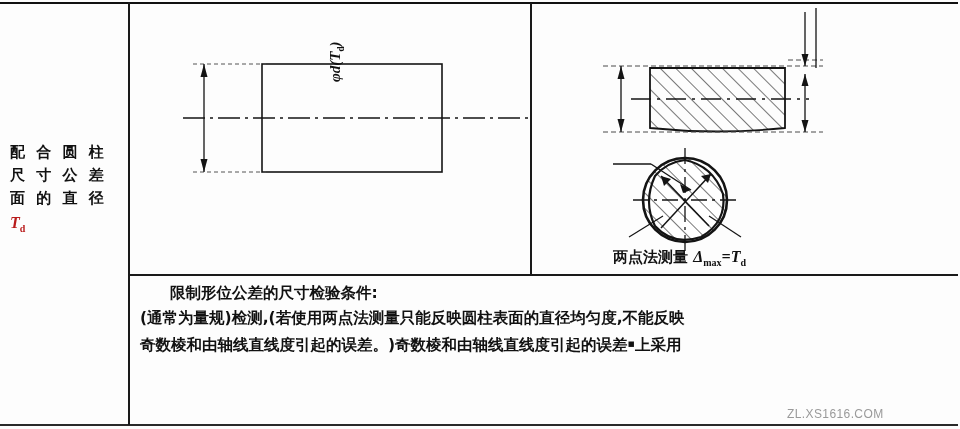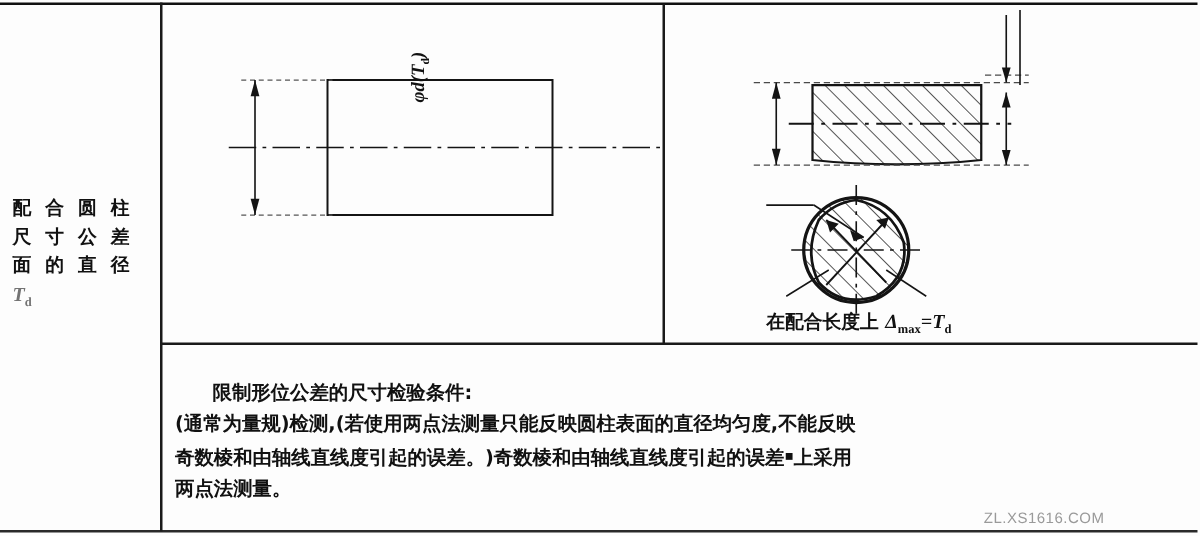--- a/index.html
+++ b/index.html
@@ -46,40 +46,40 @@
   .h-div-1 {
     position: absolute;
     left: 128px; top: 274px;
     width: 830px; height: 2px;
     background: #1a1a1a;
   }
 
   
   .left-cell {
     position: absolute;
-    left: 6px; top: 155px;
+    left: 6px; top: 141px;
     width: 120px;
   }
   .left-cell .cn-line {
     font-family: "DejaVu Sans", sans-serif;
     font-size: 15px;
     font-weight: 700;
     color: #111;
     letter-spacing: 3px;
     line-height: 23px;
     white-space: nowrap;
     text-align: left;
     padding-left: 4px;
   }
   .left-cell .td-line {
     font-family: "Liberation Serif", serif;
     font-size: 16px;
     font-style: italic;
     font-weight: 700;
-    color: #737373;
+    color: #b91c1c;
     padding-left: 4px;
     margin-top: 3px;
     line-height: 20px;
   }
   .left-cell .td-line sub {
     font-size: 10px;
     font-style: normal;
     font-weight: 700;
   }
 
@@ -139,21 +139,21 @@
   }
   .body-cell p {
     margin: 0;
     font-family: "DejaVu Sans", sans-serif;
     font-size: 15.5px;
     font-weight: 700;
     color: #111;
     line-height: 25px;
     letter-spacing: 0px;
   }
-  .body-cell p.indent { text-indent: 30px; margin-top: 21px; }
+  .body-cell p.indent { text-indent: 30px; }
   .body-cell .mv {
     font-family: "Liberation Serif", serif;
     font-style: italic;
     font-weight: 700;
     font-size: 16px;
   }
   .body-cell .dot {
     font-size: 11px;
     vertical-align: 3px;
   }
@@ -260,24 +260,23 @@
       <line x1="118" y1="160" x2="158" y2="186" stroke="#141414" stroke-width="1.3"></line>
       <polygon points="158,186 147,180 150,189" fill="#141414"></polygon>
       <line x1="80" y1="160" x2="118" y2="160" stroke="#141414" stroke-width="1.4"></line>
 
       <line x1="96" y1="233" x2="130" y2="212" stroke="#141414" stroke-width="1.2"></line>
       <line x1="208" y1="233" x2="176" y2="212" stroke="#141414" stroke-width="1.2"></line>
     </svg>
 
   </div>
 
-  <div class="caption-right"><span>在配合长度上</span> <span class="math"><span>Δ</span><sub>max</sub><span>=T</span><sub>d</sub></span></div>
+  <div class="caption-right"><span>两点法测量</span> <span class="math"><span>Δ</span><sub>max</sub><span>=T</span><sub>d</sub></span></div>
 
   <div class="body-cell">
     <p class="indent">限制形位公差的尺寸检验条件:</p>
     <p>(通常为量规)检测,(若使用两点法测量只能反映圆柱表面的直径均匀度,不能反映</p>
     <p><span>奇数棱和由轴线直线度引起的误差。)奇数棱和由轴线直线度引起的误差</span><span class="dot">▪</span><span>上采用</span></p>
-    <p>两点法测量。</p>
   </div>
 
   <div class="watermark">ZL.XS1616.COM</div>
 
 </div>
 
 </body></html>

